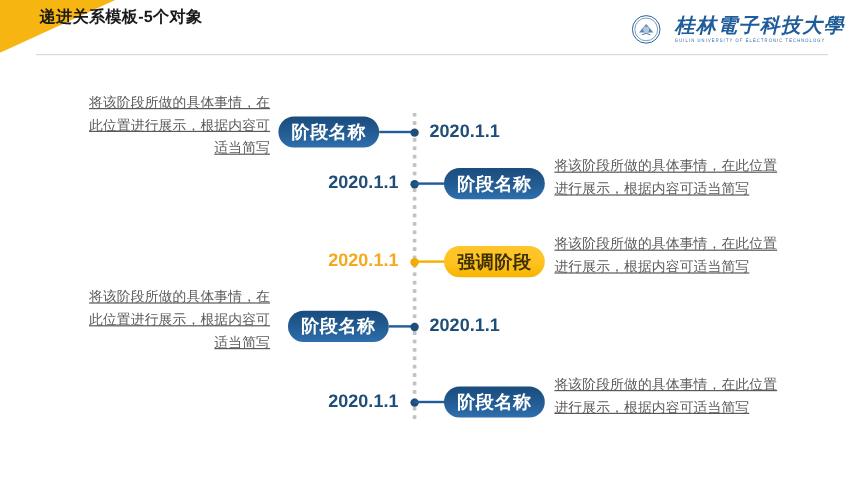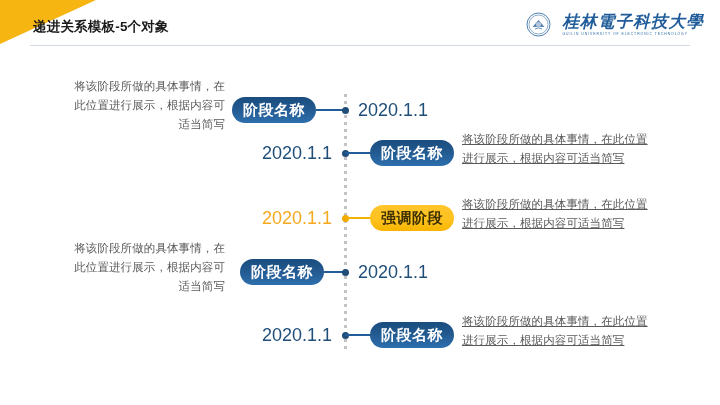--- a/index.html
+++ b/index.html
@@ -10,21 +10,21 @@
   }
   #slide{position:relative;width:720px;height:405px;background:#ffffff;}
 
   
   #corner-wedge{
     position:absolute;left:0;top:0;width:96px;height:44px;
     background:#F6B511;
     clip-path:polygon(0 0, 96px 0, 0 44px);
   }
   #slide-title{
-    position:absolute;left:33px;top:18px;
+    position:absolute;left:33px;top:5px;
     font-size:13.5px;font-weight:bold;color:#1a1a1a;letter-spacing:.2px;
     white-space:nowrap;
   }
   #header-rule{
     position:absolute;left:30px;top:45px;width:660px;height:1px;
     background:#d3dae4;
   }
 
   
   #logo{
@@ -77,34 +77,34 @@
   .connector.gold{background:#F2B200;}
   .node{
     position:absolute;top:-3.5px;width:7px;height:7px;border-radius:50%;
   }
   .node.blue{background:#1F4E79;}
   .node.gold{background:#F2A900;}
 
   
   .date{
     position:absolute;top:-10px;height:20px;line-height:20px;
-    font-size:18px;font-weight:normal;white-space:nowrap;
+    font-size:15px;font-weight:bold;white-space:nowrap;
   }
   .date.blue{color:#1F4E79;}
   .date.gold{color:#F5A91E;}
   .date.toleft{text-align:right;}
   .date.toright{text-align:left;}
 
   
   .desc{
     position:absolute;
     font-size:11.5px;color:#5a5a5a;line-height:19px;
     letter-spacing:.1px;
   }
-  .desc.left{text-align:right;}
+  .desc.left{text-align:right;text-decoration:underline;}
   .desc.right{text-align:left;text-decoration:underline;}
 </style>
 </head>
 <body>
 
 <div id="slide">
 
   <div id="corner-wedge"></div>
 
   <div id="slide-title">递进关系模板-5个对象</div>

